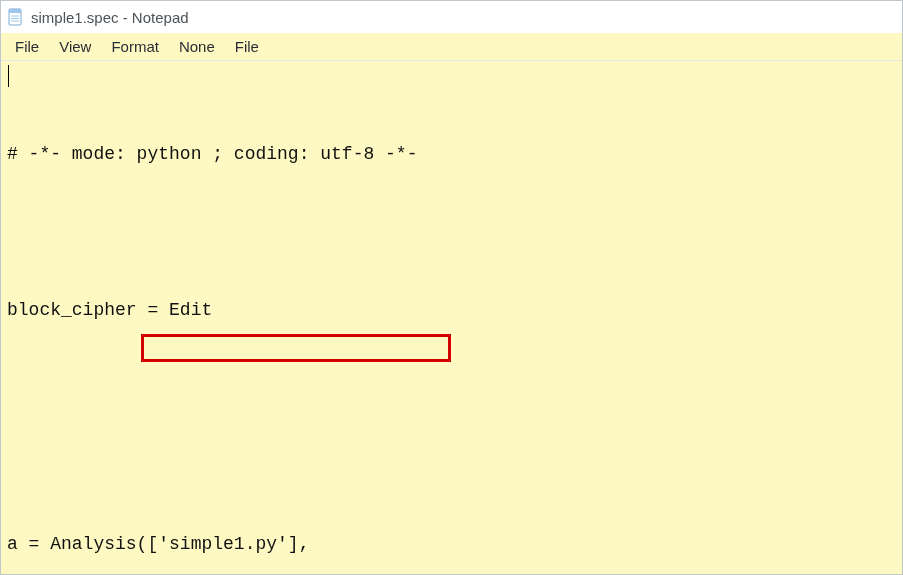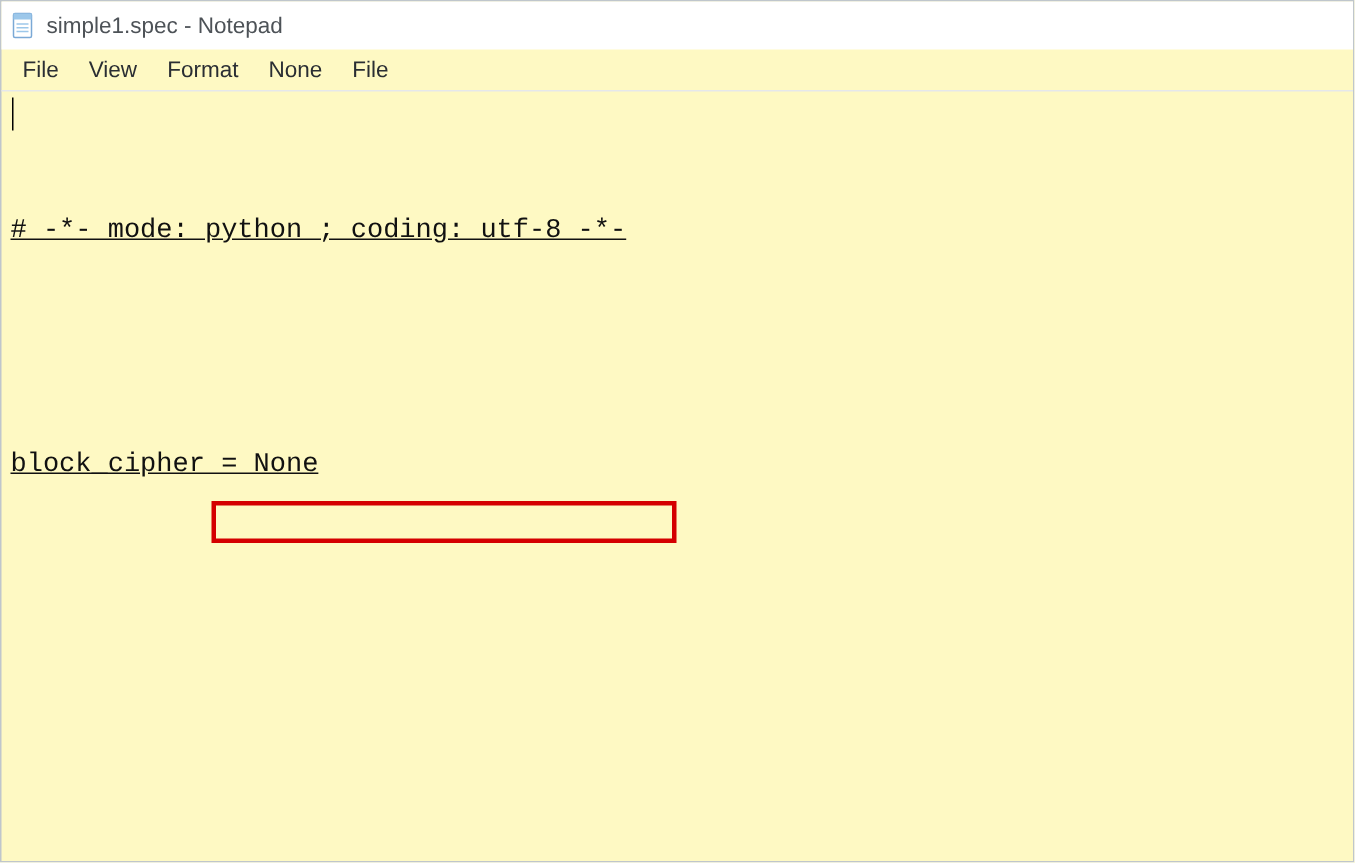--- a/index.html
+++ b/index.html
@@ -48,21 +48,21 @@
   }
   .editor {
     position: relative;
     padding: 2px 6px;
     font-family: "Consolas", "Menlo", "Courier New", monospace;
     font-size: 18px;
     line-height: 26px;
     white-space: pre;
     color: #111;
   }
-  .line { position: relative; display: block; height: 26px; text-decoration: underline; }
+  .line { position: relative; display: block; height: 26px; }
   .redbox {
     position: absolute;
     border: 3px solid #d40000;
     pointer-events: none;
   }
   .caret {
     position: absolute;
     width: 1px;
     height: 22px;
     background: #000;
@@ -91,23 +91,24 @@
     <span class="menu-item">View</span>
     <span class="menu-item">Format</span>
     <span class="menu-item">None</span>
     <span class="menu-item">File</span>
   </div>
 
   <div class="editor">
     <span class="caret" style="left:7px; top:4px;"></span>
     <span class="line"># -*- mode: python ; coding: utf-8 -*-</span>
     <span class="line"></span>
-    <span class="line">block_cipher = None</span>
+    <span class="line">block_cipher = Edit</span>
     <span class="line"></span>
     <span class="line"></span>
+    <span class="line">a = Analysis(['simple1.py'],</span>
     
     
     
     
     
     
     
     
     
     

